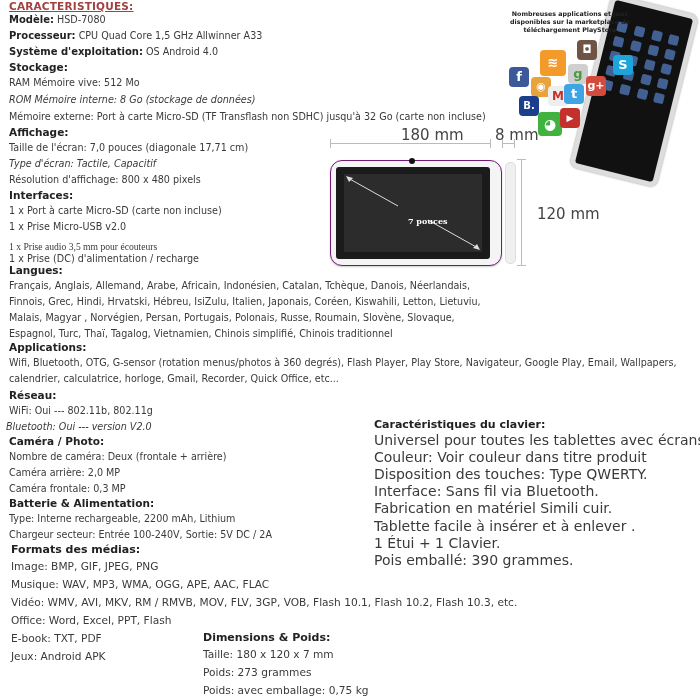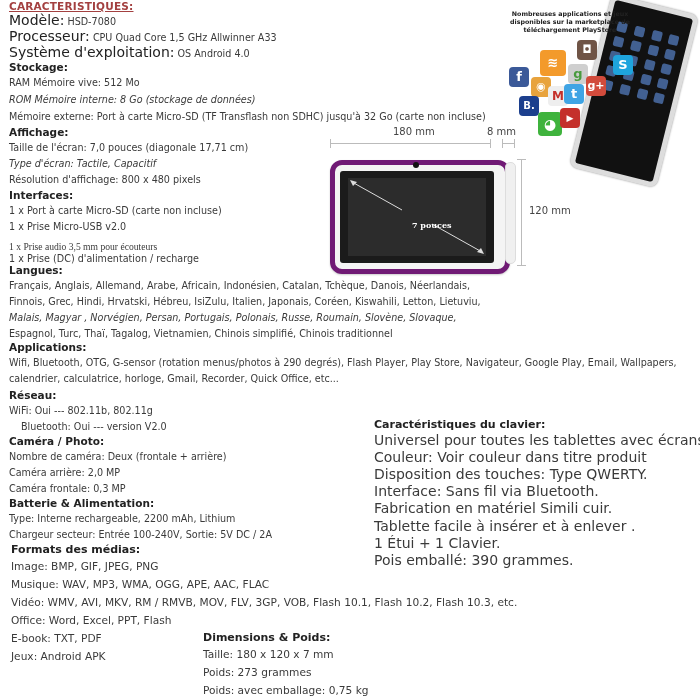--- a/index.html
+++ b/index.html
@@ -2,45 +2,45 @@
 <html><head>
 <meta charset="utf-8">
 <style>
   html, body { margin:0; padding:0; background:#ffffff; }
   body { width:700px; height:700px; position:relative; overflow:hidden;
          font-family:"DejaVu Sans", sans-serif; color:#333; }
   .line { position:absolute; font-size:9.6px; line-height:12px; white-space:nowrap; color:#3a3a3a; }
   .hd { position:absolute; font-size:10.5px; line-height:13px; font-weight:bold; color:#222; white-space:nowrap; }
   .title { position:absolute; left:9px; top:0px; font-size:10.5px; font-weight:bold; color:#a34040;
            text-decoration:underline; letter-spacing:0.2px; }
-  .lbl { font-weight:normal; color:#222; font-size:14px; }
+  .lbl { font-weight:bold; color:#222; font-size:10px; }
   .kb .line { font-size:14px; line-height:17px; }
   .kb .hd { font-size:11px; }
   .media .line { font-size:10.6px; }
   .media .hd { font-size:11px; }
   .dims .line { font-size:10.6px; }
   .dims .hd { font-size:11px; }
 
   
   .promo { position:absolute; left:494px; top:0; width:206px; height:172px; }
   .promo-text { position:absolute; left:2px; top:10px; width:148px; font-size:6.3px; font-weight:bold;
                 text-align:center; color:#222; line-height:8px; font-family:"DejaVu Sans", sans-serif; }
   .phone { position:absolute; left:95px; top:2px; width:80px; height:168px; background:#111;
            border:5px solid #ddd; border-radius:8px; transform:rotate(14deg); transform-origin:center; box-shadow:0 0 2px #999; }
   .phone-grid { position:absolute; left:8px; top:20px; right:6px; display:grid; grid-template-columns:repeat(4,1fr); gap:5px; }
   .phone-grid span { display:block; width:10px; height:10px; background:#4b6fa8; border-radius:2px; opacity:.85; }
   .app { position:absolute; width:20px; height:20px; border-radius:4px; color:#fff; font-weight:bold;
          font-size:13px; text-align:center; line-height:20px; font-family:"DejaVu Sans", sans-serif; }
 
   
-  .dim-label { position:absolute; font-size:10px; color:#444; white-space:nowrap; }
+  .dim-label { position:absolute; font-size:15px; color:#444; white-space:nowrap;margin-left:8px; }
   .hline { position:absolute; height:1px; background:#bbb; }
   .vline { position:absolute; width:1px; background:#bbb; }
   .tablet { position:absolute; left:330px; top:160px; width:170px; height:104px; background:#f4f4f4;
-            border-radius:12px; border:5px solid #701a75; box-shadow:0 1px 2px #ccc; }
+            border-radius:12px; border:1px solid #701a75; box-shadow:0 1px 2px #ccc; }
   .tablet-screen { position:absolute; left:5px; top:6px; width:154px; height:92px; background:#1b1b1b; border-radius:3px; }
   .tablet-inner { position:absolute; left:8px; top:7px; right:8px; bottom:7px; background:#2c2c2c; }
   .cam { position:absolute; left:78px; top:-3px; width:6px; height:6px; border-radius:50%; background:#111; }
   .side { position:absolute; left:505px; top:162px; width:9px; height:100px; background:#f0f0f0; border-radius:5px; border:1px solid #ddd; }
   .diag-label { position:absolute; left:64px; top:42px; color:#fff; font-size:8px; font-weight:bold; font-family:"DejaVu Serif", serif; }
 </style>
 </head>
 <body>
 
 <div class="title">CARACTERISTIQUES:</div>
@@ -67,30 +67,30 @@
 
 <div class="hd" style="left:9px;top:189px;">Interfaces:</div>
 <div class="line" style="left:9px;top:205px;">1 x Port à carte Micro-SD (carte non incluse)</div>
 <div class="line" style="left:9px;top:221px;">1 x Prise Micro-USB v2.0</div>
 <div class="line" style="left:9px;top:241px;font-family:Liberation Serif, serif;">1 x Prise audio 3,5 mm pour écouteurs</div>
 <div class="line" style="left:9px;top:253px;">1 x Prise (DC) d'alimentation / recharge</div>
 
 <div class="hd" style="left:9px;top:264px;">Langues:</div>
 <div class="line" style="left:9px;top:280px;">Français, Anglais, Allemand, Arabe, Africain, Indonésien, Catalan, Tchèque, Danois, Néerlandais,</div>
 <div class="line" style="left:9px;top:296px;">Finnois, Grec, Hindi, Hrvatski, Hébreu, IsiZulu, Italien, Japonais, Coréen, Kiswahili, Letton, Lietuviu,</div>
-<div class="line" style="left:9px;top:312px;font-style:italic;">Malais, Magyar , Norvégien, Persan, Portugais, Polonais, Russe, Roumain, Slovène, Slovaque,</div>
+<div class="line" style="left:9px;top:312px;">Malais, Magyar , Norvégien, Persan, Portugais, Polonais, Russe, Roumain, Slovène, Slovaque,</div>
 <div class="line" style="left:9px;top:328px;">Espagnol, Turc, Thaï, Tagalog, Vietnamien, Chinois simplifié, Chinois traditionnel</div>
 
 <div class="hd" style="left:9px;top:341px;">Applications:</div>
-<div class="line" style="left:9px;top:357px;">Wifi, Bluetooth, OTG, G-sensor (rotation menus/photos à 290 degrés), Flash Player, Play Store, Navigateur, Google Play, Email, Wallpapers,</div>
+<div class="line" style="left:9px;top:357px;">Wifi, Bluetooth, OTG, G-sensor (rotation menus/photos à 360 degrés), Flash Player, Play Store, Navigateur, Google Play, Email, Wallpapers,</div>
 <div class="line" style="left:9px;top:373px;">calendrier, calculatrice, horloge, Gmail, Recorder, Quick Office, etc...</div>
 
 <div class="hd" style="left:9px;top:389px;">Réseau:</div>
 <div class="line" style="left:9px;top:405px;">WiFi: Oui --- 802.11b, 802.11g</div>
-<div class="line" style="left:21px;top:421px;">Bluetooth: Oui --- version V2.0</div>
+<div class="line" style="left:6px;top:421px;font-style:italic;">Bluetooth: Oui --- version V2.0</div>
 
 <div class="hd" style="left:9px;top:435px;">Caméra / Photo:</div>
 <div class="line" style="left:9px;top:451px;">Nombre de caméra: Deux (frontale + arrière)</div>
 <div class="line" style="left:9px;top:467px;">Caméra arrière: 2,0 MP</div>
 <div class="line" style="left:9px;top:483px;">Caméra frontale: 0,3 MP</div>
 
 <div class="hd" style="left:9px;top:497px;">Batterie &amp; Alimentation:</div>
 <div class="line" style="left:9px;top:513px;">Type: Interne rechargeable, 2200 mAh, Lithium</div>
 <div class="line" style="left:9px;top:529px;">Chargeur secteur: Entrée 100-240V, Sortie: 5V DC / 2A</div>
 

